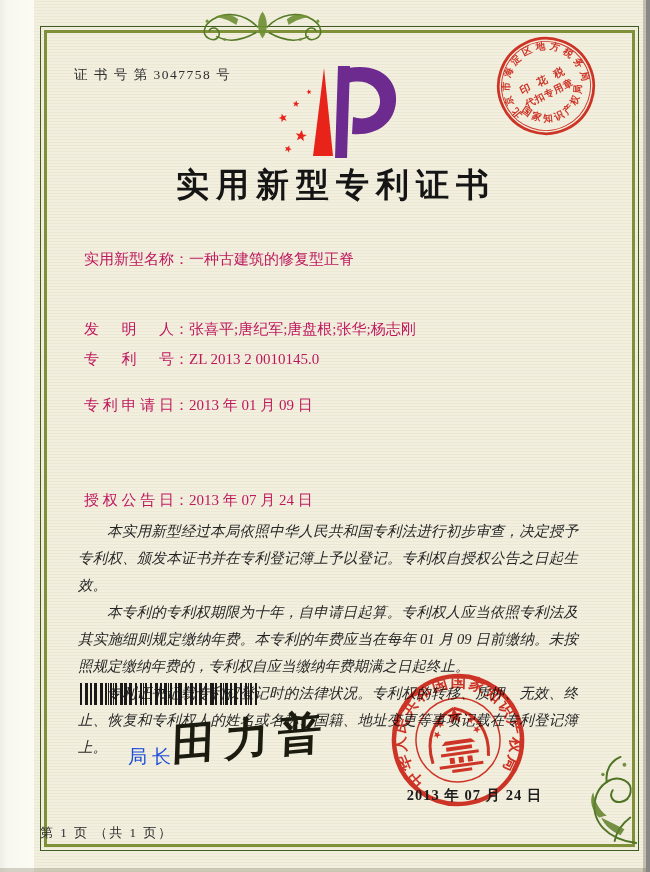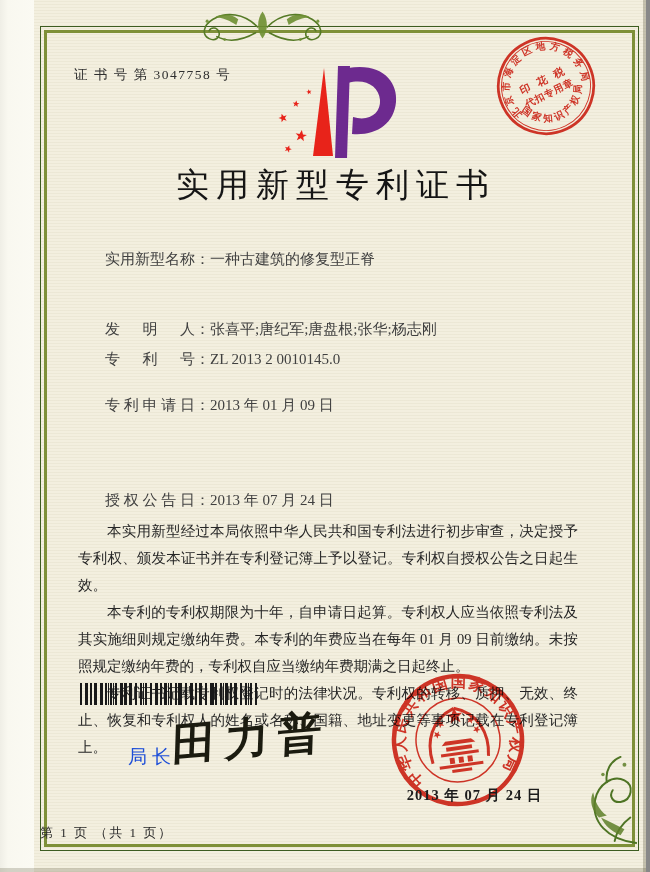--- a/index.html
+++ b/index.html
@@ -23,29 +23,29 @@
     border:3px solid #7e9038;}
 
   .ornament-top{position:absolute;left:180px;top:5px;width:165px;height:42px;}
   .ornament-corner{position:absolute;left:556px;top:748px;width:88px;height:100px;}
 
   .cert-no{position:absolute;left:74px;top:66px;font-size:13.5px;letter-spacing:1.5px;color:#2e2e2e;}
 
   .logo{position:absolute;left:256px;top:56px;width:150px;height:110px;}
 
   .title{position:absolute;left:40px;right:14px;top:163px;text-align:center;
-    font-size:33px;font-weight:normal;letter-spacing:7px;color:#151515;}
-
-  .field-row{position:absolute;left:84px;right:70px;font-size:15px;color:#404040;white-space:nowrap;margin-left:21px;}
+    font-size:33px;font-weight:bold;letter-spacing:7px;color:#151515;}
+
+  .field-row{position:absolute;left:84px;right:70px;font-size:15px;color:#be185d;white-space:nowrap;}
   .field-label{display:inline-block;width:6em;text-align:justify;text-align-last:justify;}
   .row-0{top:250px}.row-1{top:320px}.row-2{top:350px}.row-3{top:396px}.row-4{top:445px}.row-5{top:491px}
 
   .paragraphs{position:absolute;left:78px;top:518px;width:500px;
     font-size:14.5px;line-height:27px;color:#262626;text-align:justify;}
-  .paragraphs p{margin:0;text-indent:2em;}
+  .paragraphs p{margin:0;text-indent:2em;font-style:italic;}
 
   .barcode{position:absolute;left:80px;top:683px;width:178px;height:22px;
     background:
       repeating-linear-gradient(90deg,#191919 0 2px,rgba(0,0,0,0) 2px 5px),
       repeating-linear-gradient(90deg,#191919 0 1px,rgba(0,0,0,0) 1px 7px),
       repeating-linear-gradient(90deg,#191919 0 1px,rgba(0,0,0,0) 1px 11px);
   }
 
   .director-label{position:absolute;left:128px;top:744px;font-size:19px;letter-spacing:5px;color:#1d4ed8;}
   .signature{position:absolute;left:172px;top:716px;width:190px;height:64px;

